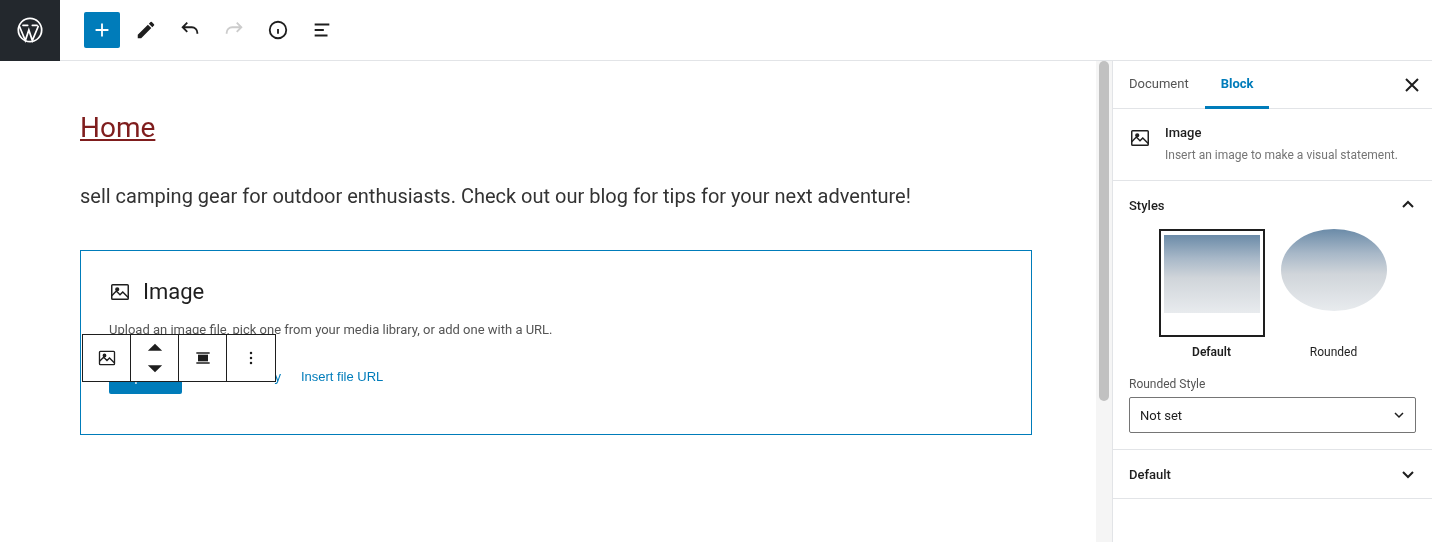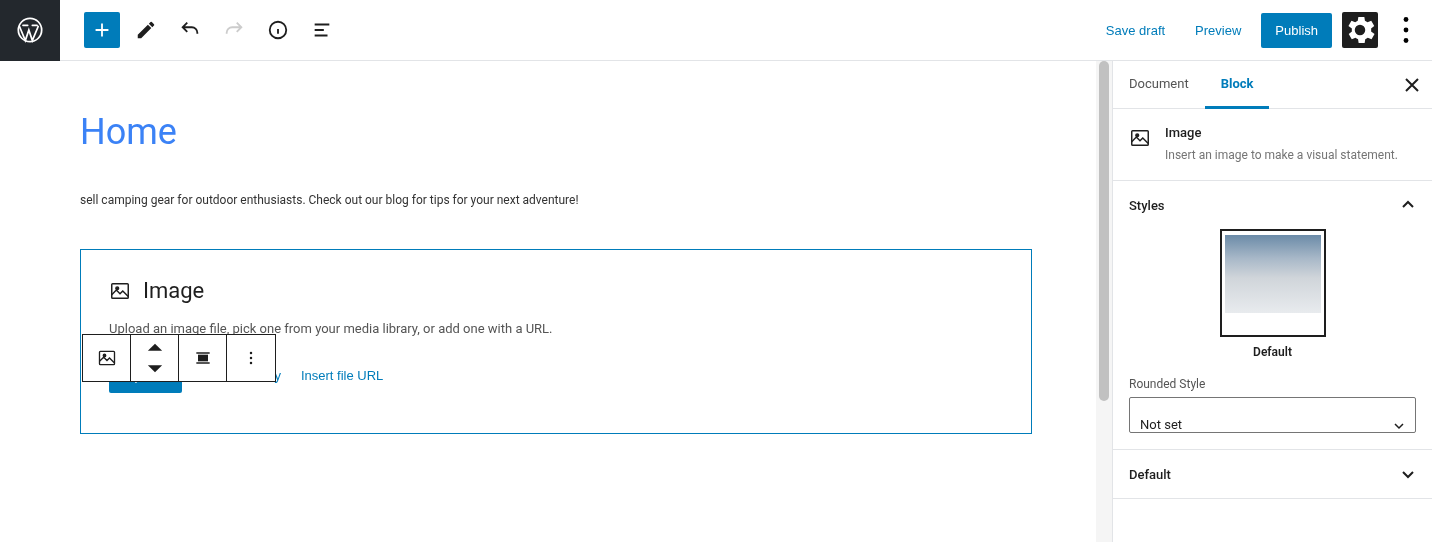--- a/index.html
+++ b/index.html
@@ -14,22 +14,22 @@
 .icon-btn svg { width: 22px; height: 22px; }
 .icon-btn.disabled { color: #ccc; }
 .toolbar-right { margin-left: auto; display: flex; align-items: center; gap: 10px; padding-right: 8px; }
 .link-btn { background: none; border: none; color: #007cba; cursor: pointer; font-size: 13px; padding: 6px 10px; }
 .publish-btn { background: #007cba; color: #fff; border: none; padding: 10px 14px; font-size: 13px; cursor: pointer; border-radius: 2px; }
 .settings-btn { background: #1e1e1e; color: #fff; border: none; width: 36px; height: 36px; display: flex; align-items: center; justify-content: center; cursor: pointer; border-radius: 2px; }
 .dots-btn { width: 36px; height: 36px; display: flex; align-items: center; justify-content: center; background: none; border: none; cursor: pointer; }
 
 .main { display: flex; height: calc(542px - 61px); }
 .editor { flex: 1; overflow-y: auto; position: relative; padding: 50px 80px 20px 80px; }
-.page-title { font-size: 36px; font-weight: 400; color: #3b82f6; margin-bottom: 40px; }
-.paragraph { font-size: 12px; color: #333; margin-bottom: 18px; }
+.page-title { font-size: 28px; font-weight: 400; color: #7f1d1d; margin-bottom: 40px; text-decoration: underline; }
+.paragraph { font-size: 20px; color: #333; margin-bottom: 18px; }
 
 .block-toolbar { position: absolute; top: 273px; left: 82px; display: flex; background: #fff; border: 1px solid #1e1e1e; }
 .block-toolbar .tool { width: 48px; height: 46px; display: flex; align-items: center; justify-content: center; border-right: 1px solid #1e1e1e; cursor: pointer; }
 .block-toolbar .tool:last-child { border-right: none; }
 .block-toolbar .tool svg { width: 20px; height: 20px; }
 .mover { flex-direction: column; gap: 0; }
 .mover svg { width: 14px; height: 10px; }
 
 .image-block { border: 1.5px solid #007cba; padding: 28px 28px 40px 28px; margin-top: 42px; }
 .image-block-header { display: flex; align-items: center; gap: 12px; margin-bottom: 18px; }
@@ -65,21 +65,21 @@
 .style-preview { width: 106px; height: 108px; border: 1px solid #ddd; padding: 4px; display: flex; flex-direction: column; align-items: center; }
 .style-preview.selected { border: 2px solid #1e1e1e; }
 .style-img { width: 96px; height: 78px; background: linear-gradient(180deg, #6b8ba8 0%, #a8b8c8 30%, #d0d5da 55%, #e8ebee 100%); }
 .style-img.rounded { border-radius: 50%; width: 106px; height: 82px; }
 .style-caption { font-size: 6px; color: #999; margin-top: 6px; }
 .style-label { font-size: 12px; margin-top: 8px; }
 .style-label.bold { font-weight: 600; }
 .style-option.rounded .style-preview { border: none; padding: 0; }
 
 .field-label { font-size: 12px; color: #555; margin-bottom: 6px; }
-.select { width: 100%; height: 36px; border: 1px solid #757575; border-radius: 2px; padding: 0 10px; font-size: 13px; background: #fff; display: flex; align-items: flex-end; justify-content: space-between; cursor: pointer; }
+.select { width: 100%; height: 36px; border: 1px solid #757575; border-radius: 2px; padding: 0 10px; font-size: 13px; background: #fff; display: flex; align-items: center; justify-content: space-between; cursor: pointer; }
 </style>
 </head>
 <body>
 
 <div class="topbar">
   <div class="wp-logo">
     <svg viewBox="0 0 24 24" fill="none" stroke="currentColor" stroke-width="1.5">
         <circle cx="12" cy="12" r="10"></circle>
         <path d="M3 9l5 12 3-9 3 9 5-12M6 8h4M14 8h4" stroke-linecap="round"></path>
       </svg>
@@ -107,37 +107,20 @@
     </button>
     <button class="icon-btn">
       <svg viewBox="0 0 24 24" fill="none" stroke="currentColor" stroke-width="2">
           <circle cx="12" cy="12" r="9"></circle>
           <path d="M12 8h.01M11 12h1v4"></path>
         </svg>
     </button>
     <button class="icon-btn">
       <svg viewBox="0 0 24 24" fill="none" stroke="currentColor" stroke-width="2">
           <path d="M4 6h16M4 12h10M4 18h14"></path>
-        </svg>
-    </button>
-  </div>
-  <div class="toolbar-right">
-    <button class="link-btn">Save draft</button>
-    <button class="link-btn">Preview</button>
-    <button class="publish-btn">Publish</button>
-    <button class="settings-btn">
-      <svg viewBox="0 0 24 24" fill="currentColor">
-          <path d="M19.4 13a7.5 7.5 0 000-2l2.1-1.6-2-3.5-2.5 1a7.6 7.6 0 00-1.7-1l-.4-2.6h-4l-.4 2.6a7.6 7.6 0 00-1.7 1l-2.5-1-2 3.5L6.6 11a7.5 7.5 0 000 2l-2.1 1.6 2 3.5 2.5-1a7.6 7.6 0 001.7 1l.4 2.6h4l.4-2.6a7.6 7.6 0 001.7-1l2.5 1 2-3.5L19.4 13zM12 15.5A3.5 3.5 0 1112 8.5a3.5 3.5 0 010 7z"></path>
-        </svg>
-    </button>
-    <button class="dots-btn">
-      <svg viewBox="0 0 24 24" fill="currentColor">
-          <circle cx="12" cy="5" r="1.6"></circle>
-          <circle cx="12" cy="12" r="1.6"></circle>
-          <circle cx="12" cy="19" r="1.6"></circle>
         </svg>
     </button>
   </div>
 </div>
 
 <div class="main">
   <div class="editor">
     <h1 class="page-title">Home</h1>
     <p class="paragraph">sell camping gear for outdoor enthusiasts. Check out our blog for tips for your next adventure!</p>
 
@@ -226,20 +209,26 @@
       </div>
       <div class="panel-body">
         <div class="styles-row">
           <div class="style-option">
             <div class="style-preview selected">
               <div class="style-img"></div>
               <div class="style-caption">&nbsp;</div>
             </div>
             <div class="style-label bold">Default</div>
           </div>
+          <div class="style-option rounded">
+            <div class="style-preview">
+              <div class="style-img rounded"></div>
+            </div>
+            <div class="style-label">Rounded</div>
+          </div>
         </div>
         <div class="field-label">Rounded Style</div>
         <div class="select">
           <span>Not set</span>
           <svg width="12" height="12" viewBox="0 0 12 12" fill="none" stroke="currentColor" stroke-width="1.5">
               <path d="M2 4l4 4 4-4"></path>
             </svg>
         </div>
       </div>
     </div>

